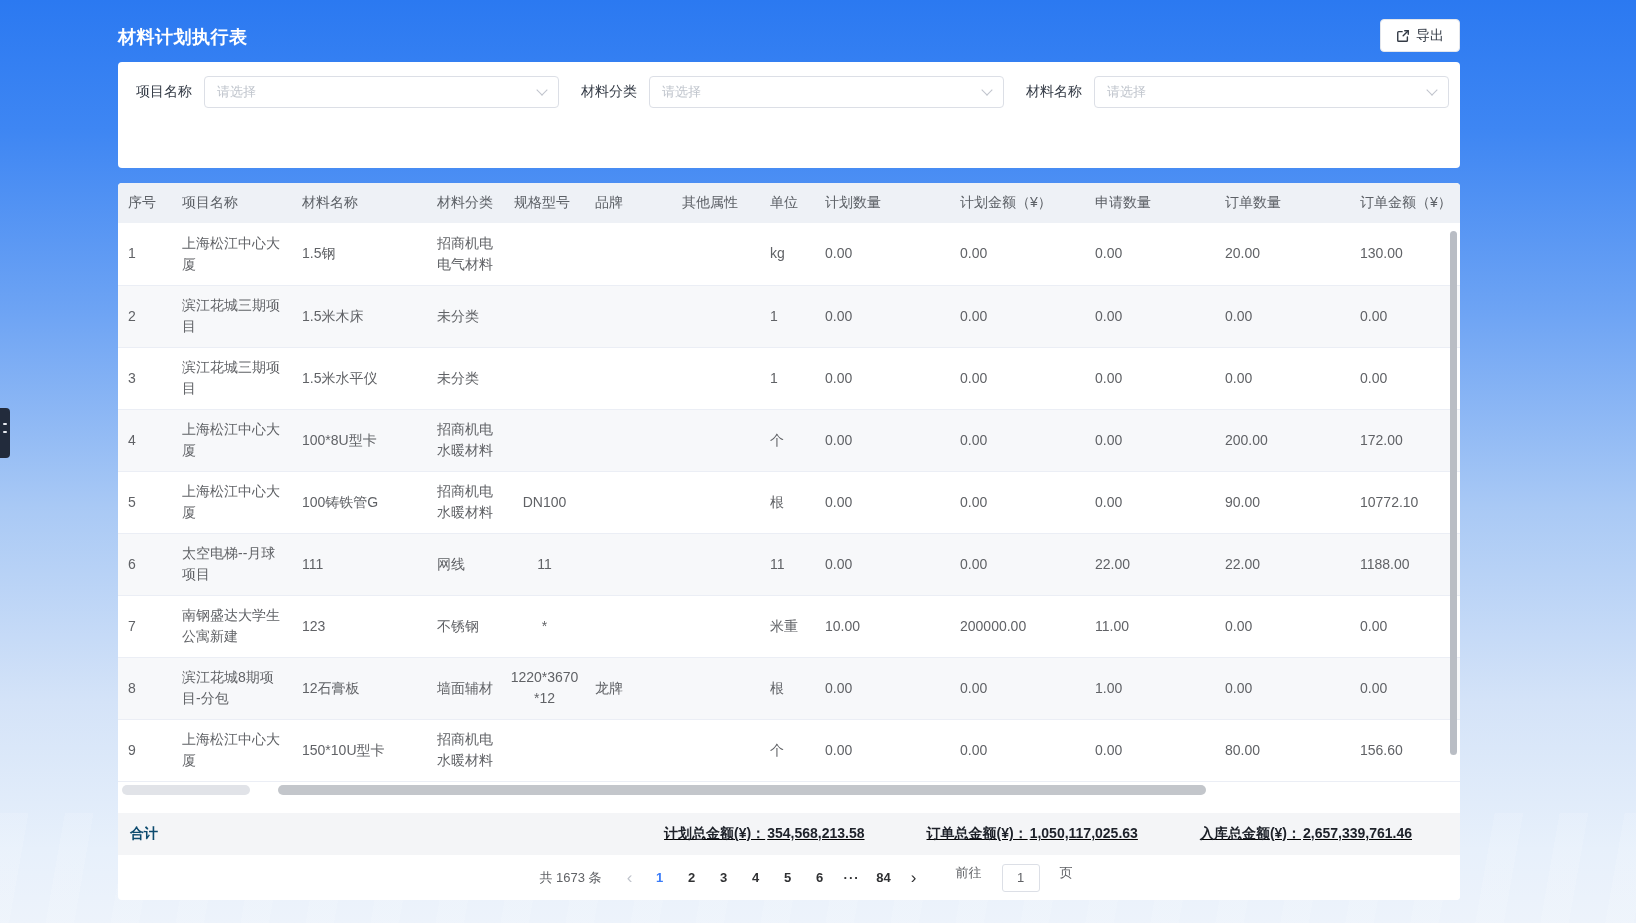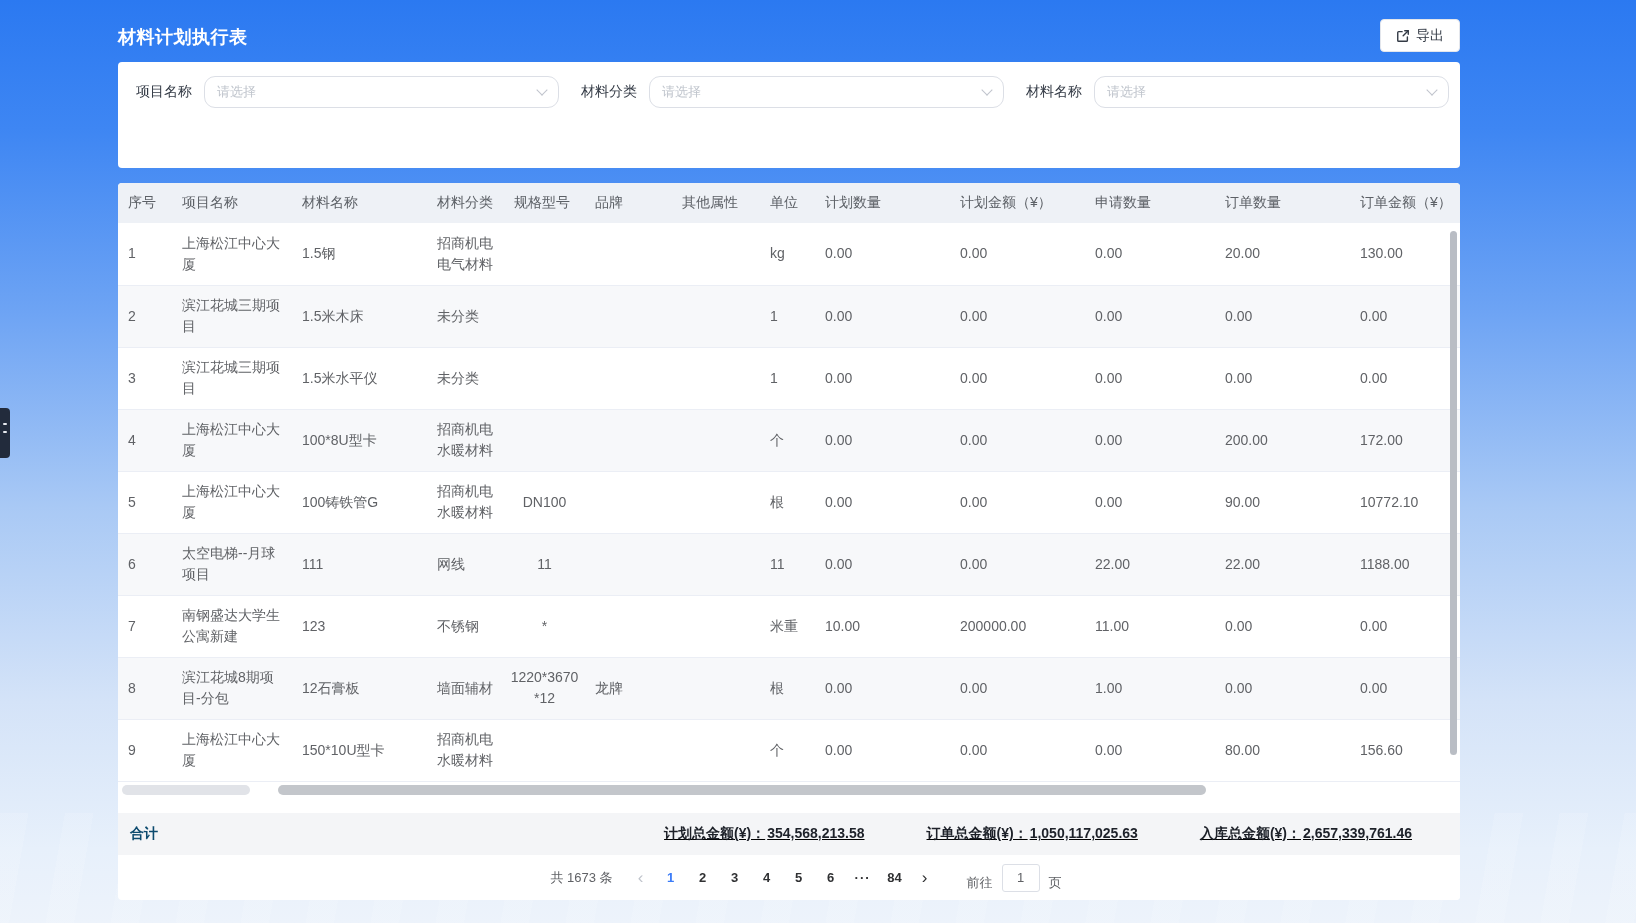--- a/index.html
+++ b/index.html
@@ -37,21 +37,21 @@
     background:#ffffff; border-radius:4px;
   }
   .filter-row {
     position:absolute; left:18px; top:14px; right:18px;
     display:flex; align-items:center;
   }
   .filter-group { display:flex; align-items:center; margin-right:22px; }
   .filter-label { font-size:14px; color:#333a45; margin-right:12px; white-space:nowrap; }
   .select {
     width:355px; height:32px; background:#fff;
-    border:1px solid #dcdfe6; border-radius:11px;
+    border:1px solid #dcdfe6; border-radius:4px;
     display:flex; align-items:center; justify-content:space-between;
     padding:0 12px; cursor:pointer;
   }
   .select .placeholder { font-size:13px; color:#bfc4cc; }
   .chev {
     width:8px; height:8px; margin-top:-4px;
     border-right:1.4px solid #c0c4cc; border-bottom:1.4px solid #c0c4cc;
     transform:rotate(45deg);
   }
   .action-row { position:absolute; left:18px; top:61px; display:flex; align-items:center; }
@@ -116,21 +116,21 @@
   .pg-total { margin-right:14px; }
   .pg-arrow { width:28px; text-align:center; font-size:17px; line-height:1; cursor:pointer; color:#303133; }
   .pg-arrow.disabled { color:#c0c4cc; cursor:default; }
   .pages { display:flex; }
   .page {
     min-width:32px; text-align:center; font-weight:600; color:#303133;
     cursor:pointer; line-height:28px;
   }
   .page.active { color:#3b7cf8; }
   .page.dots { color:#303133; letter-spacing:1px; cursor:default; font-weight:700; }
-  .goto { display:flex; align-items:flex-end; margin-left:28px; gap:9px; }
+  .goto { display:flex; align-items:flex-start; margin-left:28px; gap:20px; }
   .goto-input {
     width:38px; height:28px; border:1px solid #dcdfe6; border-radius:3px;
     text-align:center; font-size:13px; color:#606266; font-family:inherit; outline:none;
   }
   
   .drawer-handle {
     position:absolute; left:0; top:408px; width:10px; height:50px;
     background:#222b3c; border-radius:0 4px 4px 0; cursor:pointer;
   }
   .drawer-handle i {

